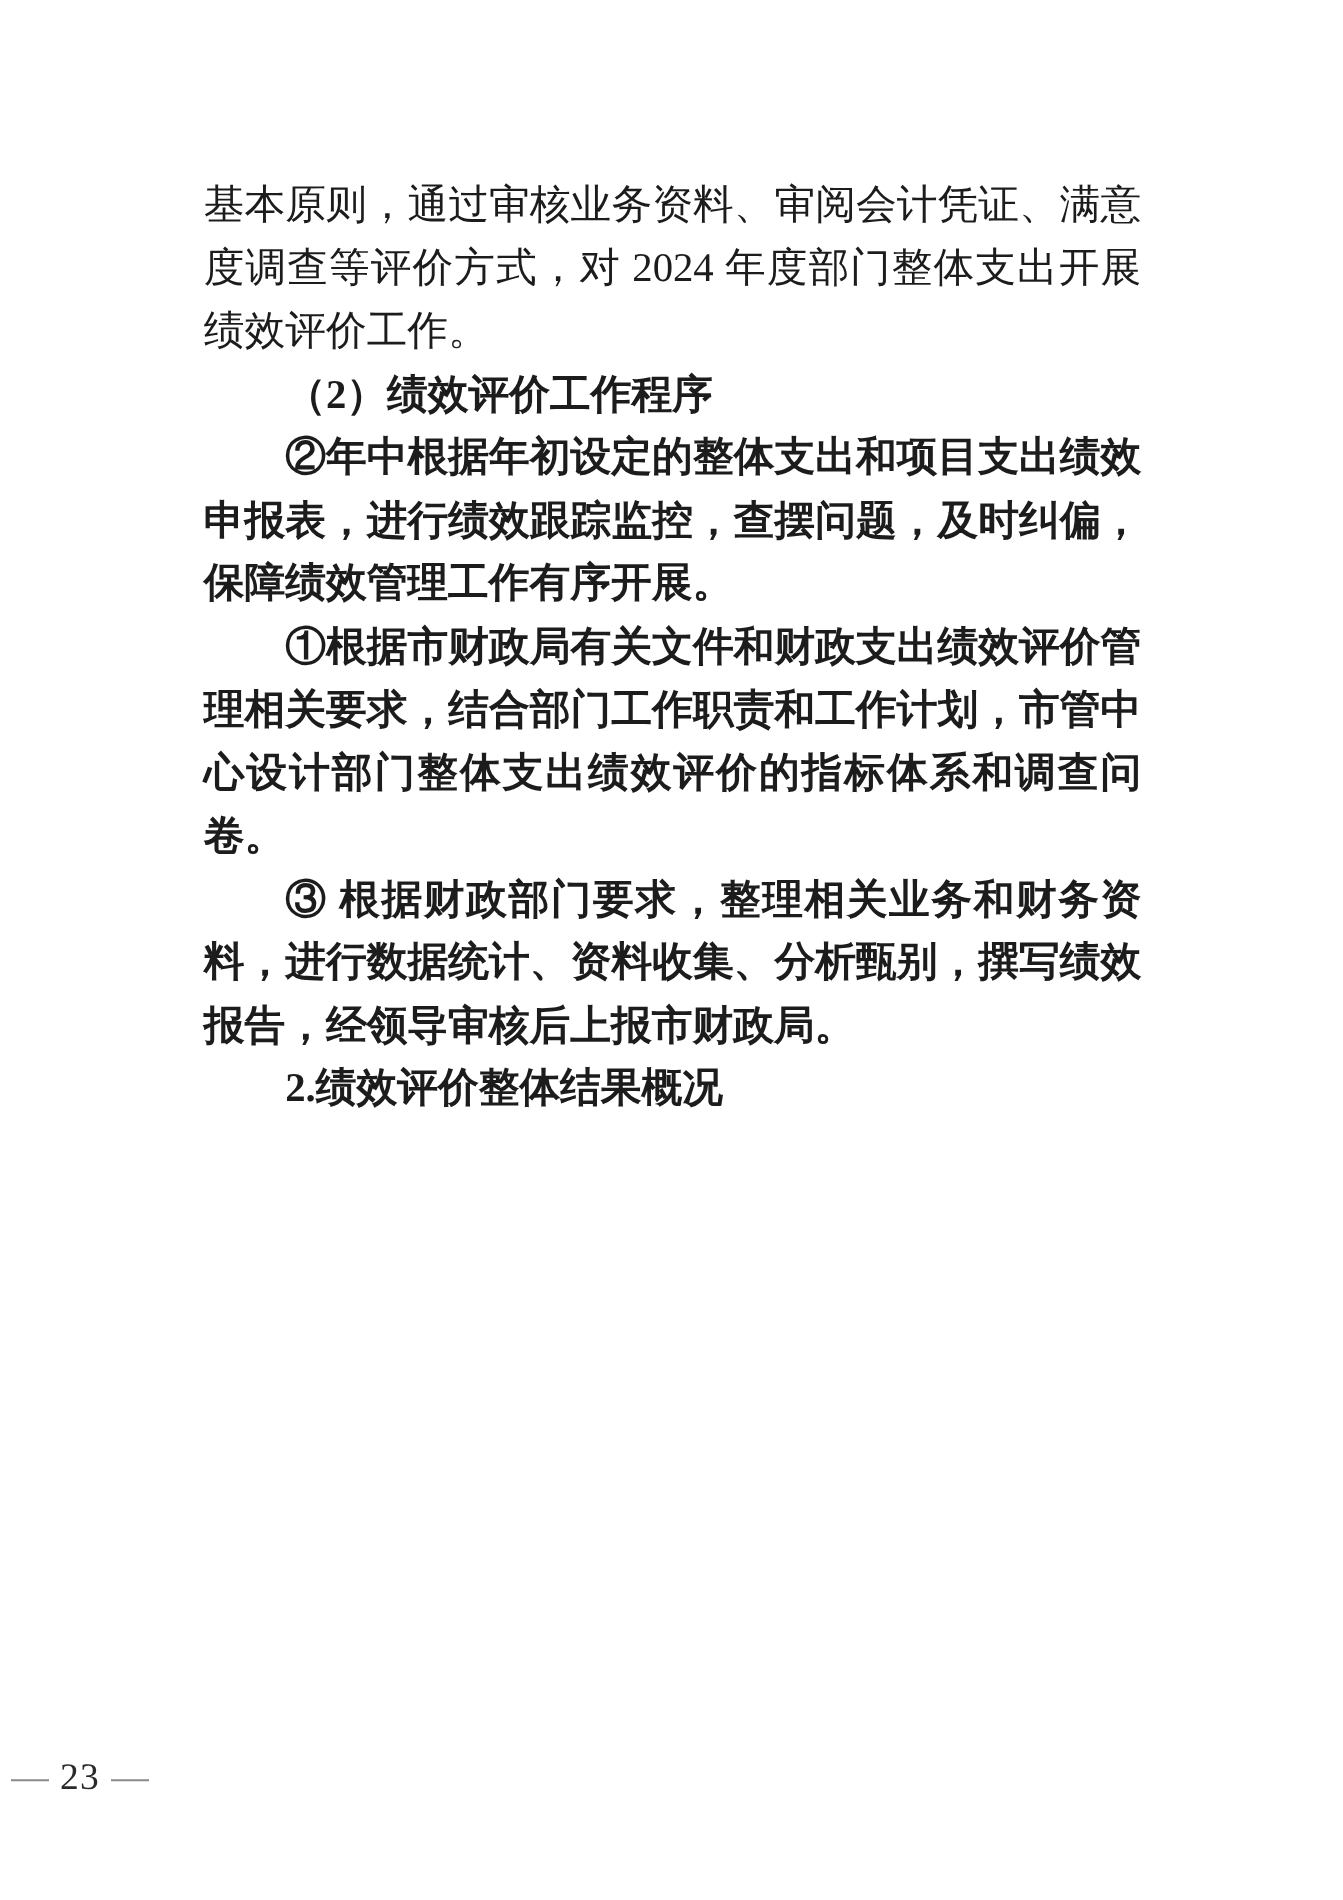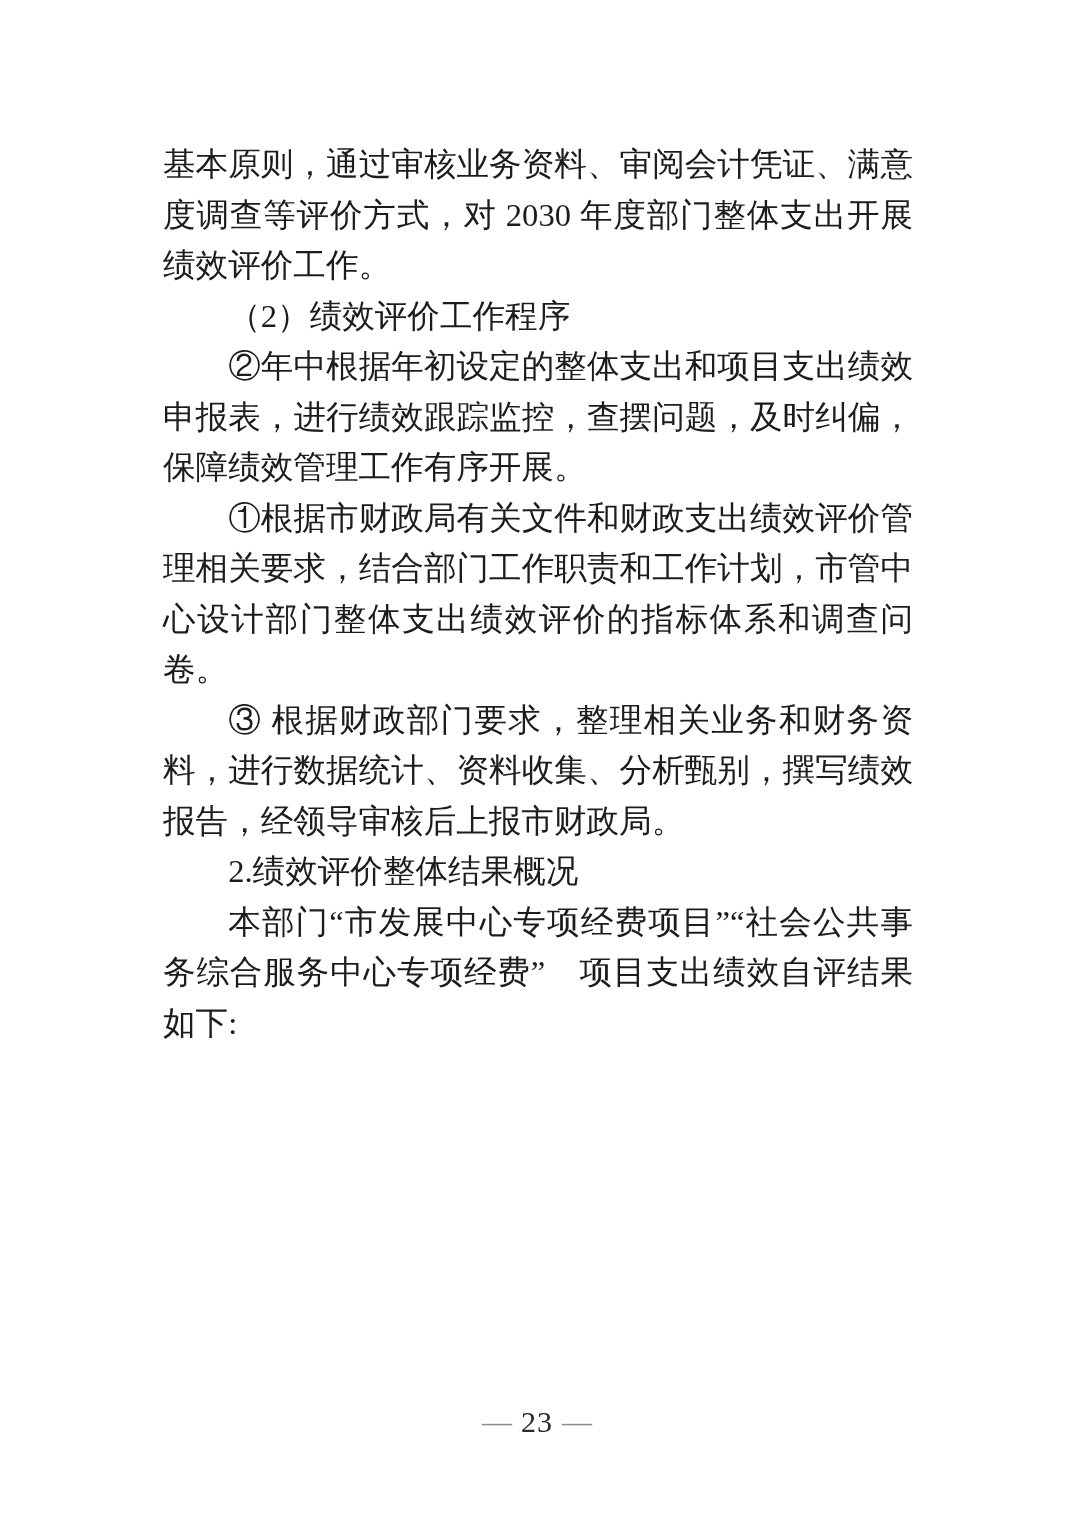--- a/index.html
+++ b/index.html
@@ -30,50 +30,50 @@
     text-align: justify;
     text-justify: inter-ideograph;
     letter-spacing: 0;
   }
   .para {
     margin: 0;
     padding: 0;
   }
   .para.indent {
     text-indent: 2em;
+    font-weight: bold;
   }
   .footer {
     position: absolute;
     left: 0;
     right: 0;
     top: 1405px;
-    text-align: center;
+    text-align: left;
     font-family: "Liberation Serif", serif;
     font-size: 30px;
     line-height: 34px;
   }
   .footer .dash {
     color: #8c8c8c;
     padding: 0 9px;
   }
   .footer .num {
     color: #2a2a2a;
     letter-spacing: 1px;
   }
 </style>
 </head>
 <body>
 
 <div class="page">
   <main class="content">
-    <p class="para">基本原则，通过审核业务资料、审阅会计凭证、满意度调查等评价方式，对 2030 年度部门整体支出开展绩效评价工作。</p>
+    <p class="para">基本原则，通过审核业务资料、审阅会计凭证、满意度调查等评价方式，对 2024 年度部门整体支出开展绩效评价工作。</p>
     <p class="para indent">（2）绩效评价工作程序</p>
     <p class="para indent">②年中根据年初设定的整体支出和项目支出绩效申报表，进行绩效跟踪监控，查摆问题，及时纠偏，保障绩效管理工作有序开展。</p>
     <p class="para indent">①根据市财政局有关文件和财政支出绩效评价管理相关要求，结合部门工作职责和工作计划，市管中心设计部门整体支出绩效评价的指标体系和调查问卷。</p>
     <p class="para indent">③ 根据财政部门要求，整理相关业务和财务资料，进行数据统计、资料收集、分析甄别，撰写绩效报告，经领导审核后上报市财政局。</p>
     <p class="para indent">2.绩效评价整体结果概况</p>
-    <p class="para indent">本部门“市发展中心专项经费项目”“社会公共事务综合服务中心专项经费”　项目支出绩效自评结果如下:</p>
   </main>
 
   <div class="footer">
     <span class="dash">—</span><span class="num">23</span><span class="dash">—</span>
   </div>
 </div>
 
 </body></html>

